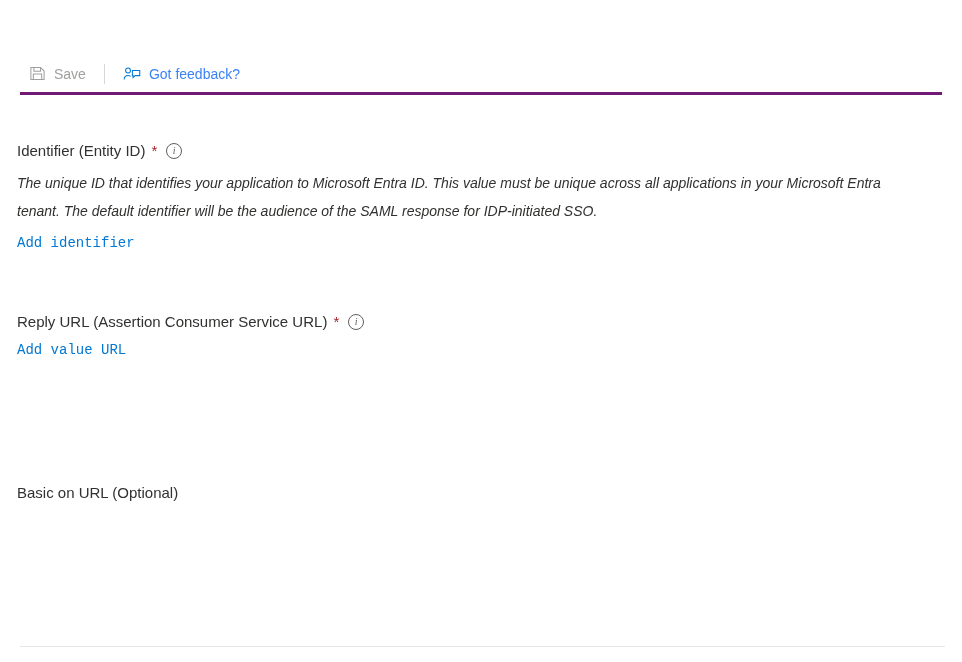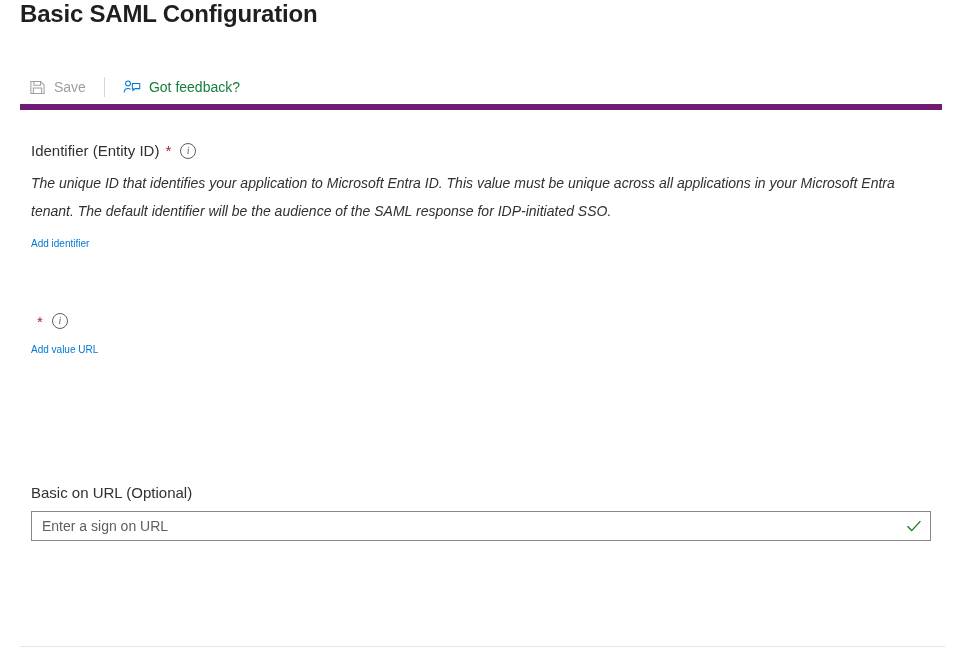--- a/index.html
+++ b/index.html
@@ -25,63 +25,63 @@
     left: 20px;
     top: 0px;
     font-size: 24px;
     font-weight: bold;
     color: #201f1e;
     letter-spacing: -0.2px;
   }
   .command-bar {
     position: absolute;
     left: 20px;
-    top: 70px;
+    top: 55px;
     width: 922px;
     height: 40px;
     display: flex;
     align-items: center;
-    border-bottom: 6px solid #701a75;
+    border-bottom: 3px solid #701a75;
     box-sizing: border-box;
   }
   .cmd-btn {
     display: flex;
     align-items: center;
     height: 32px;
     padding: 0 8px;
     font-size: 14px;
     background: transparent;
     border: none;
     cursor: default;
   }
   .cmd-btn .cmd-label {
     margin-left: 8px;
   }
   .cmd-btn.disabled .cmd-label {
     color: #a19f9d;
   }
   .cmd-btn.link .cmd-label {
-    color: #15803d;
+    color: #3b82f6;
   }
   .cmd-sep {
     width: 1px;
     height: 20px;
     background: #d6d6d6;
     margin: 0 10px;
   }
   .icon {
     display: inline-flex;
     width: 18px;
     height: 18px;
     align-items: center;
     justify-content: center;
   }
   .section {
     position: absolute;
-    left: 31px;
+    left: 17px;
     width: 925px;
   }
   .field-label {
     font-size: 15px;
     color: #323130;
     display: flex;
     align-items: center;
     margin-bottom: 10px;
   }
   .req-star {
@@ -107,24 +107,25 @@
   }
   .field-desc {
     font-size: 14px;
     font-style: italic;
     color: #323130;
     line-height: 28px;
     max-width: 905px;
     margin-bottom: 8px;
   }
   .add-link {
-    font-size: 10px;
+    font-size: 14px;
     color: #0078d4;
     cursor: pointer;
     display: inline-block;
+    font-family: Liberation Mono, monospace;
   }
   .text-input-wrap {
     position: relative;
     width: 900px;
     height: 30px;
     border: 1px solid #8a8886;
     box-sizing: border-box;
     display: flex;
     align-items: center;
     background: #ffffff;
@@ -153,21 +154,20 @@
     width: 925px;
     height: 1px;
     background: #e6e6e6;
   }
 </style>
 </head>
 <body>
 
 <div class="page">
 
-  <div class="page-title">Basic SAML Configuration</div>
 
   <div class="command-bar">
     <div class="cmd-btn disabled">
       <span class="icon">
         <svg width="17" height="17" viewBox="0 0 18 18" fill="none" stroke="#a19f9d" stroke-width="1.1">
           <path d="M2 2.6h10.2L16 6.4V15.4H2z"></path>
           <path d="M5.2 2.6h7v4h-7z"></path>
           <path d="M4.6 9.6h8.8v5.8H4.6z"></path>
         </svg>
       </span>
@@ -193,35 +193,28 @@
       <span>Identifier (Entity ID)</span>
       <span class="req-star">*</span>
       <span class="info-icon">i</span>
     </div>
     <div class="field-desc">The unique ID that identifies your application to Microsoft Entra ID. This value must be unique across all applications in your Microsoft Entra tenant. The default identifier will be the audience of the SAML response for IDP-initiated SSO.</div>
     <span class="add-link">Add identifier</span>
   </div>
 
   <div class="section" style="top:313px;">
     <div class="field-label">
+      <span>Reply URL (Assertion Consumer Service URL)</span>
       <span class="req-star">*</span>
       <span class="info-icon">i</span>
     </div>
     <span class="add-link">Add value URL</span>
   </div>
 
   <div class="section" style="top:484px;">
     <div class="field-label">
       <span>Basic on URL (Optional)</span>
     </div>
-    <div class="text-input-wrap">
-      <input class="text-input" type="text" placeholder="Enter a sign on URL" style="">
-      <span class="check-icon">
-        <svg width="16" height="14" viewBox="0 0 16 14" fill="none" stroke="#107c10" stroke-width="1.3">
-          <path d="M1.5 7.2l4.2 4.4L14.4 2.1"></path>
-        </svg>
-      </span>
-    </div>
   </div>
 
   <div class="bottom-rule"></div>
 
 </div>
 
 </body></html>

